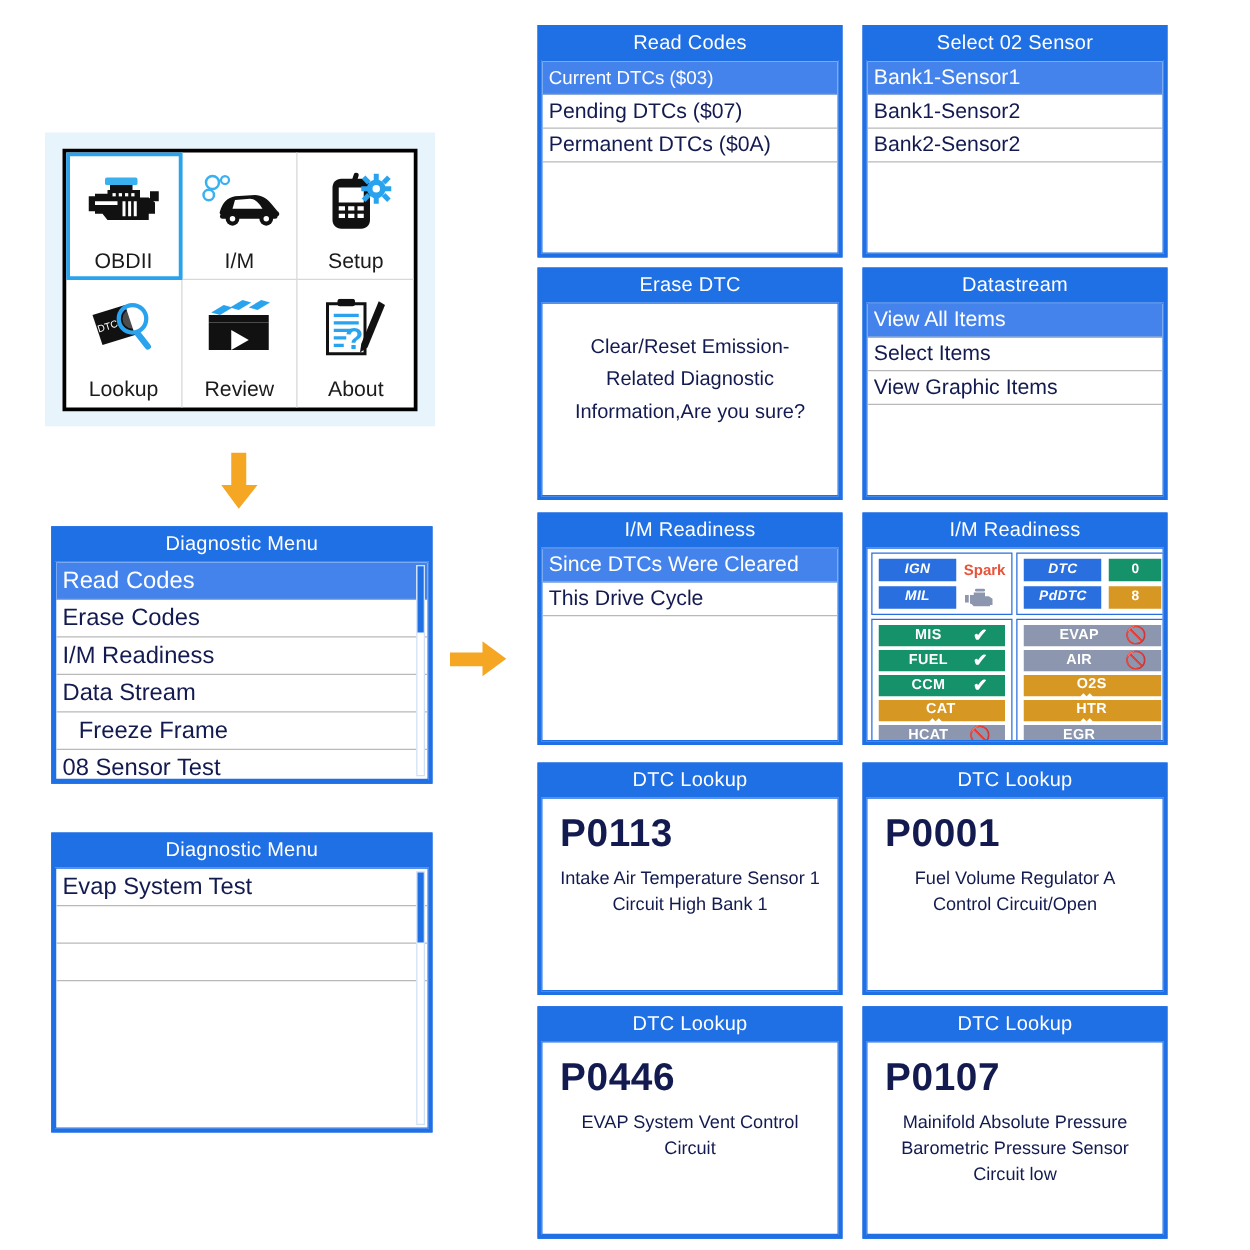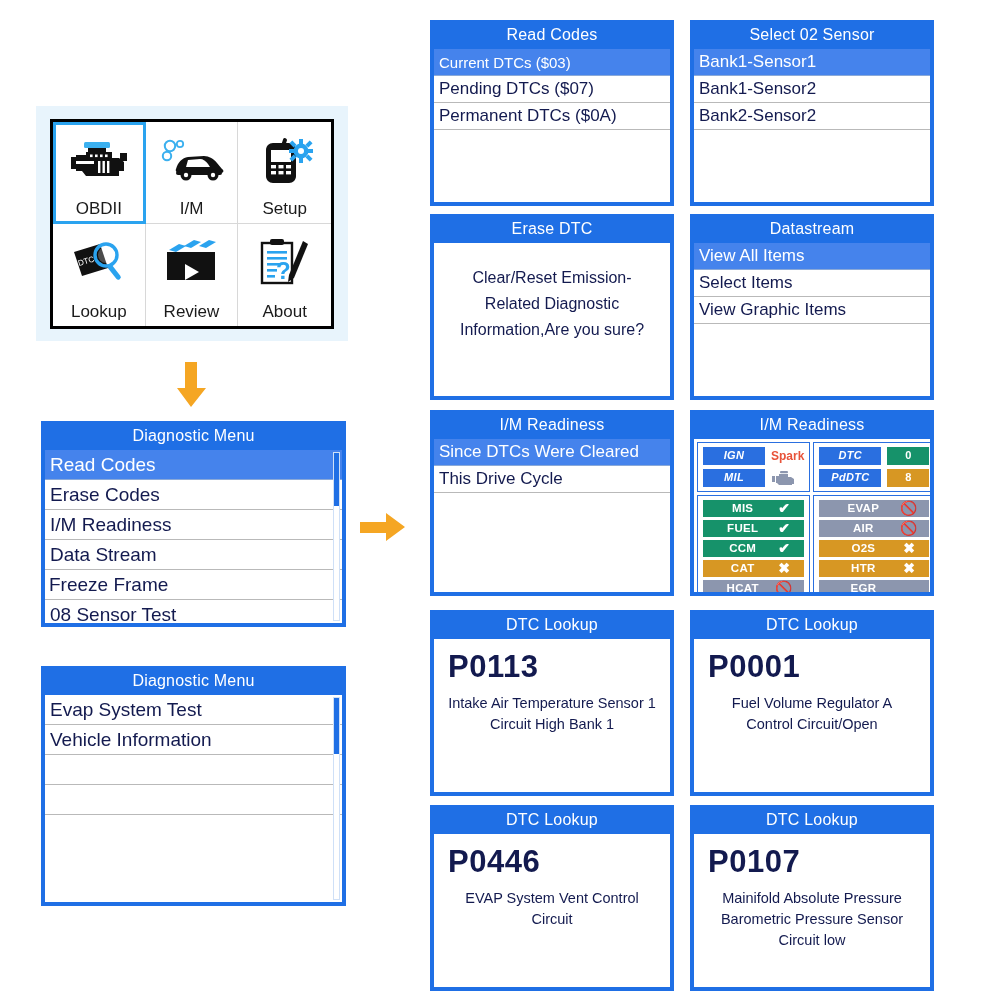--- a/index.html
+++ b/index.html
@@ -151,21 +151,21 @@
 
   .im-row {
     display: flex; align-items: center; justify-content: space-between;
     padding: 1px 10px 2px 0;
     font-size: 11.5px; font-weight: bold; color: #ffffff;
     letter-spacing: .3px;
     height: 17px;
   }
   .im-row .nm { flex: 1; text-align: center; padding-left: 8px; }
   .im-row.green { background: #16926a; }
-  .im-row.amber { background: #d79723; }
+  .im-row.amber { background: #d79723; flex-direction: column; }
   .im-row.gray  { background: #8c96ae; }
   .mark { width: 20px; text-align: center; font-size: 14px; line-height: 14px; }
 
   .engine-ico { width: 26px; height: 16px; }
 </style>
 </head>
 <body>
 
 <div id="root">
 
@@ -311,42 +311,39 @@
         </div>
         <div class="list-row" style="height:30px; font-size:19px; padding-left:5px;">
           <span>Erase Codes</span>
         </div>
         <div class="list-row" style="height:30px; font-size:19px; padding-left:5px;">
           <span>I/M Readiness</span>
         </div>
         <div class="list-row" style="height:30px; font-size:19px; padding-left:5px;">
           <span>Data Stream</span>
         </div>
-        <div class="list-row" style="height:30px; font-size:19px; padding-left:4px;">
+        <div class="list-row" style="height:30px; font-size:19px; padding-left:18px;">
           <span>Freeze Frame</span>
         </div>
         <div class="list-row" style="height:30px; font-size:19px; padding-left:5px; border-bottom:none;">
           <span>08 Sensor Test</span>
         </div>
       </div>
       <div class="scrollbar">
         <div class="scrollthumb"></div>
       </div>
     </div>
   </div>
 
   <div class="panel" style="left:41px; top:666px; width:305px; height:240px;">
     <div class="panel-title">Diagnostic Menu</div>
     <div class="panel-body">
       <div class="list">
         <div class="list-row" style="height:30px; font-size:19px; padding-left:5px;">
           <span>Evap System Test</span>
-        </div>
-        <div class="list-row" style="height:30px; font-size:19px; padding-left:5px;">
-          <span>Vehicle Information</span>
         </div>
         <div class="list-row blank" style="height:30px;">&nbsp;</div>
         <div class="list-row blank" style="height:30px;">&nbsp;</div>
         <div class="list-row blank" style="height:30px; border-bottom:none;">&nbsp;</div>
       </div>
       <div class="scrollbar">
         <div class="scrollthumb" style="height:28%;"></div>
       </div>
     </div>
   </div>

